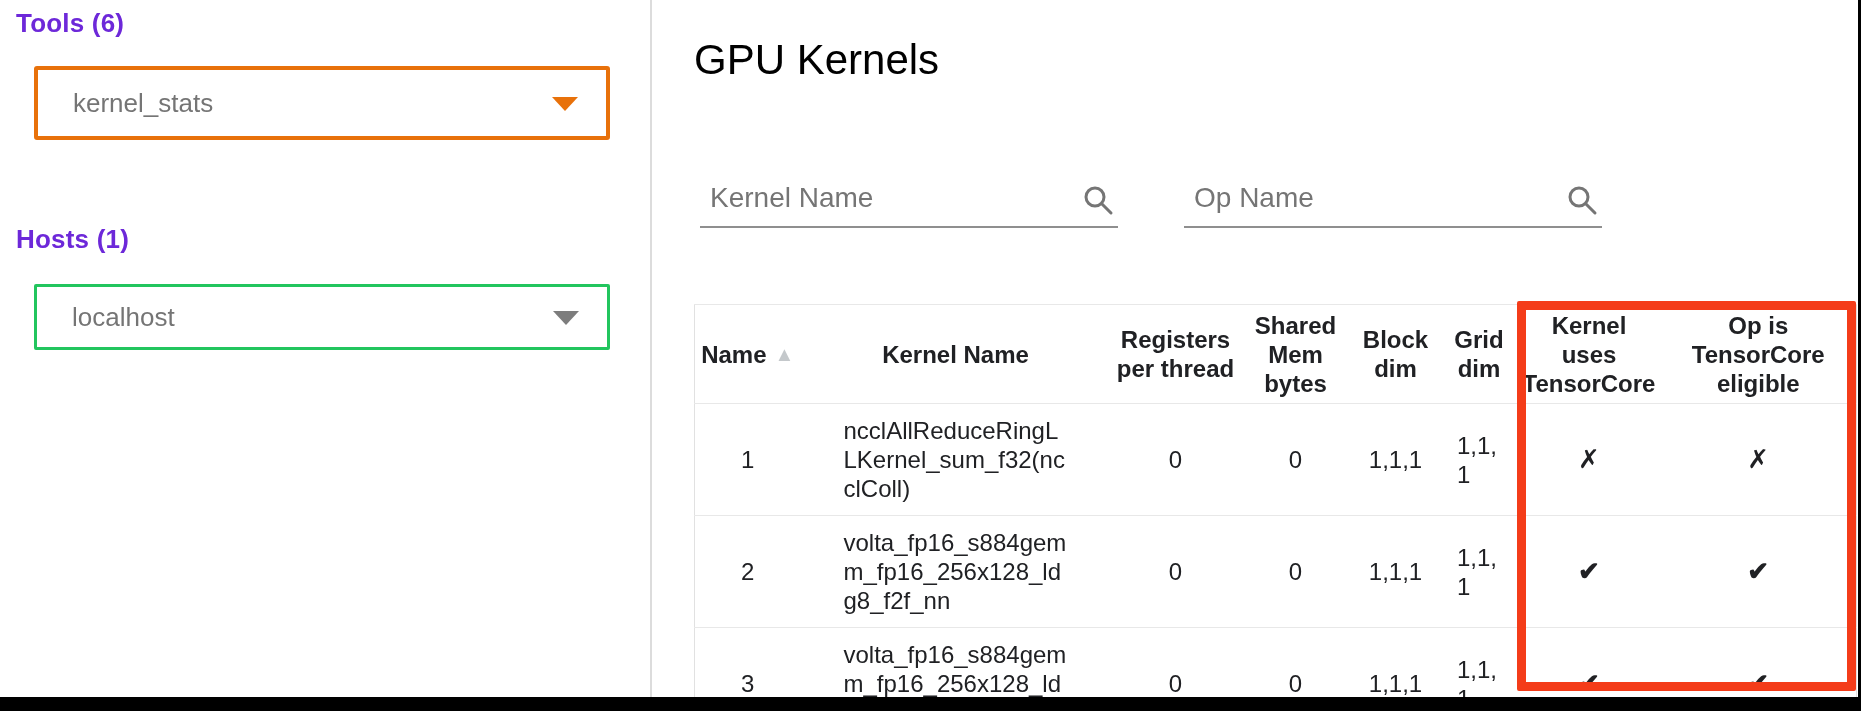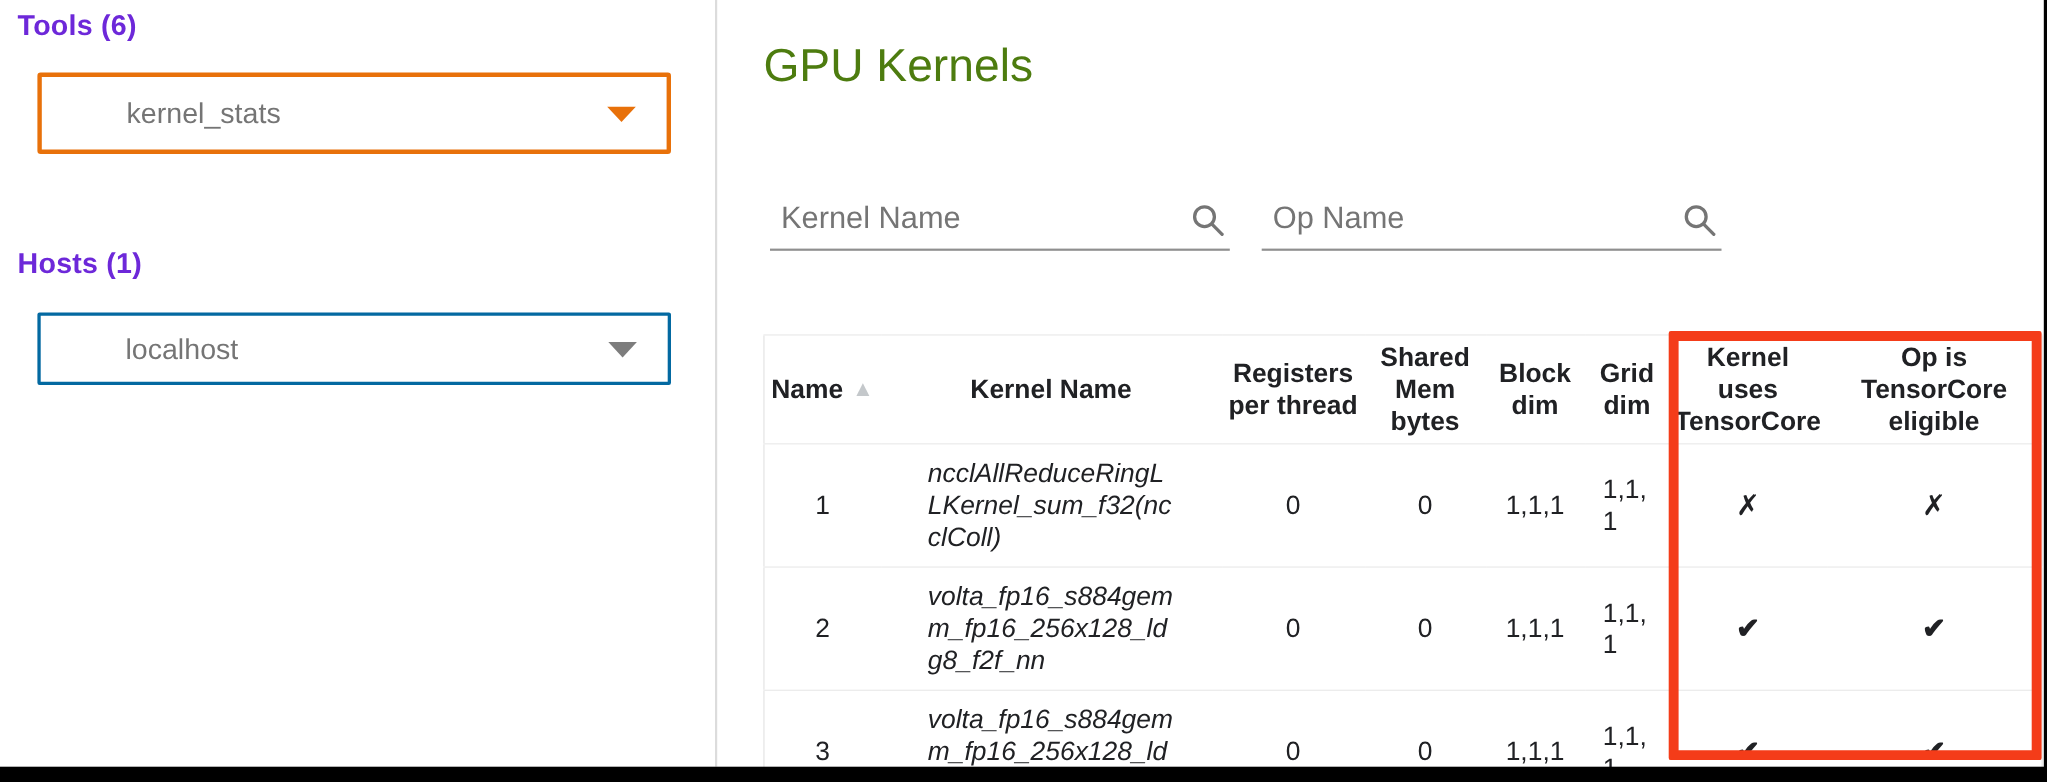--- a/index.html
+++ b/index.html
@@ -22,36 +22,36 @@
   .section-label { position: absolute; left: 16px; font-size: 26px; font-weight: bold; color: #6d28d9; letter-spacing: 0.2px; }
   .label-tools { top: 8px; }
   .label-hosts { top: 224px; }
 
   .select-box {
     position: absolute; left: 34px; width: 576px;
     display: flex; align-items: center;
     background: #fff; cursor: pointer;
   }
   .select-tools { top: 66px; height: 74px; border: 4px solid #e8710a; border-radius: 3px; }
-  .select-hosts { top: 284px; height: 66px; border: 3px solid #0369a1; border-radius: 2px; }
-  .select-value { padding-left: 77px; font-size: 26px; color: #757575; }
+  .select-hosts { top: 284px; height: 66px; border: 3px solid #22c55e; border-radius: 2px; }
+  .select-value { padding-left: 35px; font-size: 26px; color: #757575; }
   .dd-arrow { position: absolute; right: 28px; top: 50%; margin-top: -6px;
     width: 0; height: 0; border-left: 13px solid transparent; border-right: 13px solid transparent; }
   .dd-arrow.orange { border-top: 14px solid #e8710a; }
   .dd-arrow.gray   { border-top: 14px solid #7d7d7d; }
 
   
-  .page-title { position: absolute; left: 694px; top: 36px; font-size: 42px; font-weight: 400; color: #4d7c0f; }
+  .page-title { position: absolute; left: 694px; top: 36px; font-size: 42px; font-weight: 400; color: #000000; }
 
   .search-field {
     position: absolute; top: 156px; height: 72px; width: 418px;
     border-bottom: 2px solid #8f8f8f;
   }
   .search-kernel { left: 700px; }
-  .search-op     { left: 1147px; }
+  .search-op     { left: 1184px; }
   .search-field input {
     width: 100%; height: 100%; border: none; outline: none;
     font-family: "Liberation Sans", sans-serif;
     font-size: 28px; color: #3c4043; padding: 14px 44px 0 10px; background: transparent;
   }
   .search-field input::placeholder { color: #757575; opacity: 1; }
   .search-icon { position: absolute; right: 4px; bottom: 10px; width: 32px; height: 32px; }
 
   
   table.kernels {
@@ -68,21 +68,21 @@
   table.kernels thead tr { height: 99px; }
   table.kernels tbody tr { height: 100px; }
   table.kernels th { font-weight: bold; }
   .col-rank  { width: 106px; } .col-kname { width: 310px; }
   .col-reg   { width: 130px; } .col-shm   { width: 110px; margin-top: 12px; }
   .col-blk   { width: 90px; }  .col-grd   { width: 77px; }
   .col-ktc   { width: 143px; margin-top: 47px; } .col-otc   { width: 196px; }
 
   .sort-icon { color: #c4c8cb; font-size: 20px; margin-left: 8px; vertical-align: 2px; }
 
-  .kname-wrap { width: 224px; margin: 12px auto; text-align: left; word-break: break-all; font-style: italic; }
+  .kname-wrap { width: 224px; margin: 12px auto; text-align: left; word-break: break-all; }
   .grid-wrap  { width: 44px;  margin: 0 auto; text-align: left; word-break: break-all; }
   td.mark-cell { text-align: left; font-size: 26px; }
   td.mark-kernel { padding-left: 16px; }
   td.mark-op     { padding-left: 48px; }
   .mark-yes { font-weight: bold; }
 
   
   .highlight-box {
     position: absolute; left: 1517px; top: 301px; width: 339px; height: 390px;
     border: 9px solid #f43c19; border-radius: 2px; z-index: 5; pointer-events: none;

